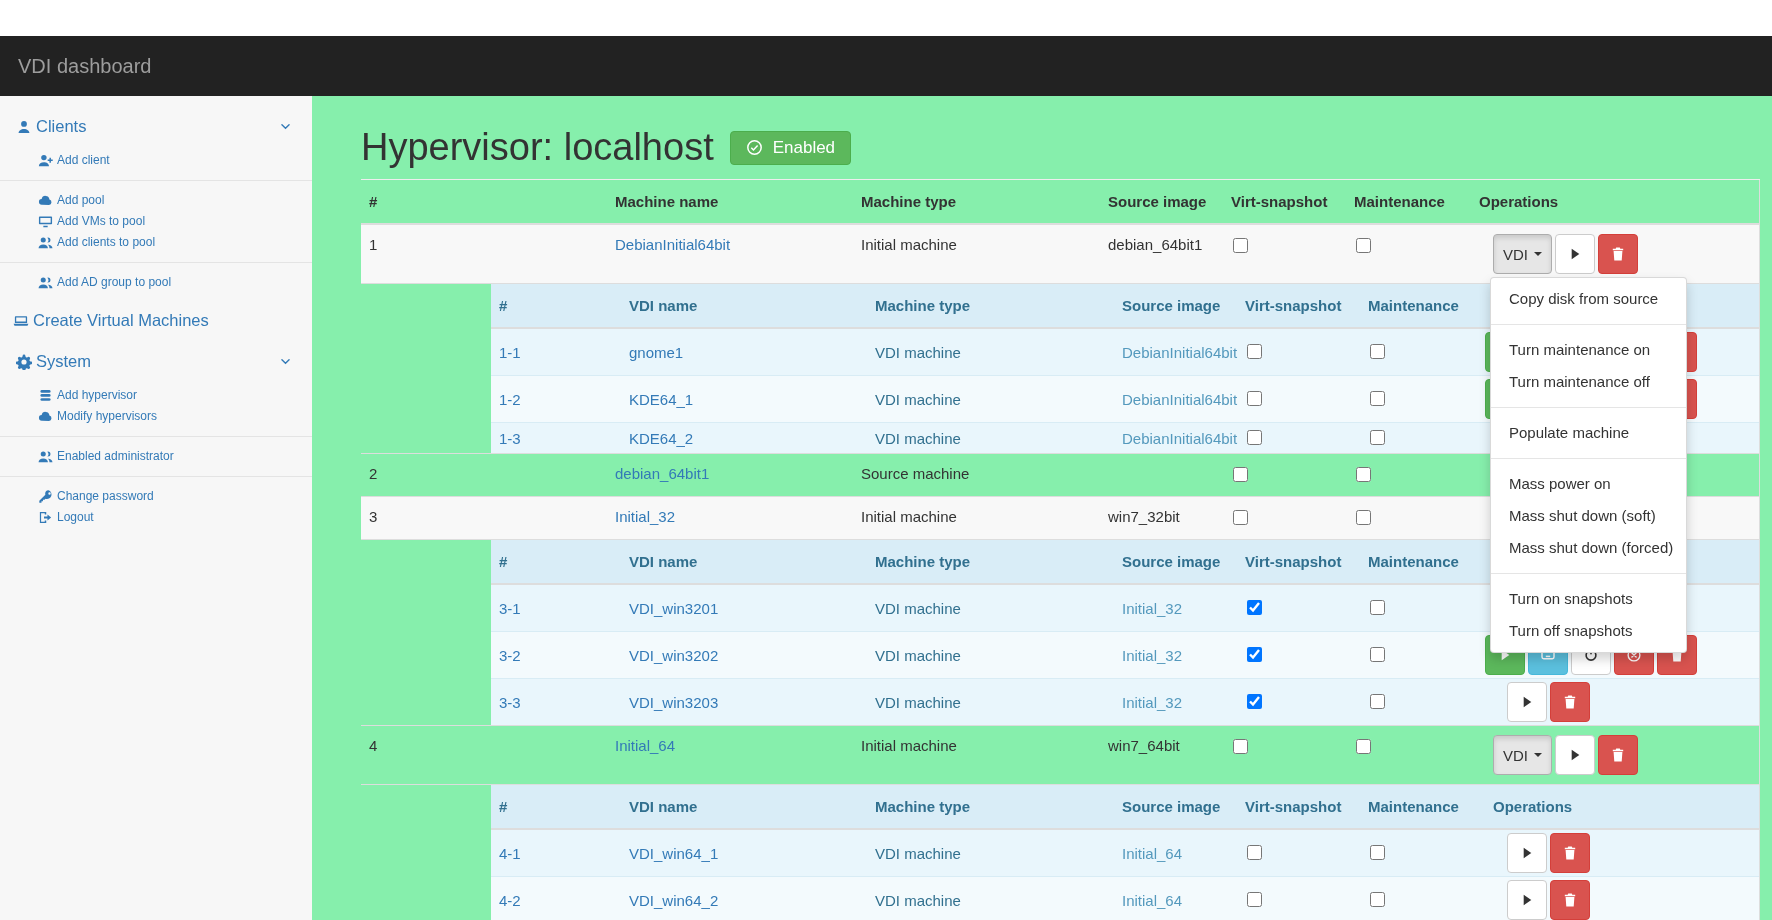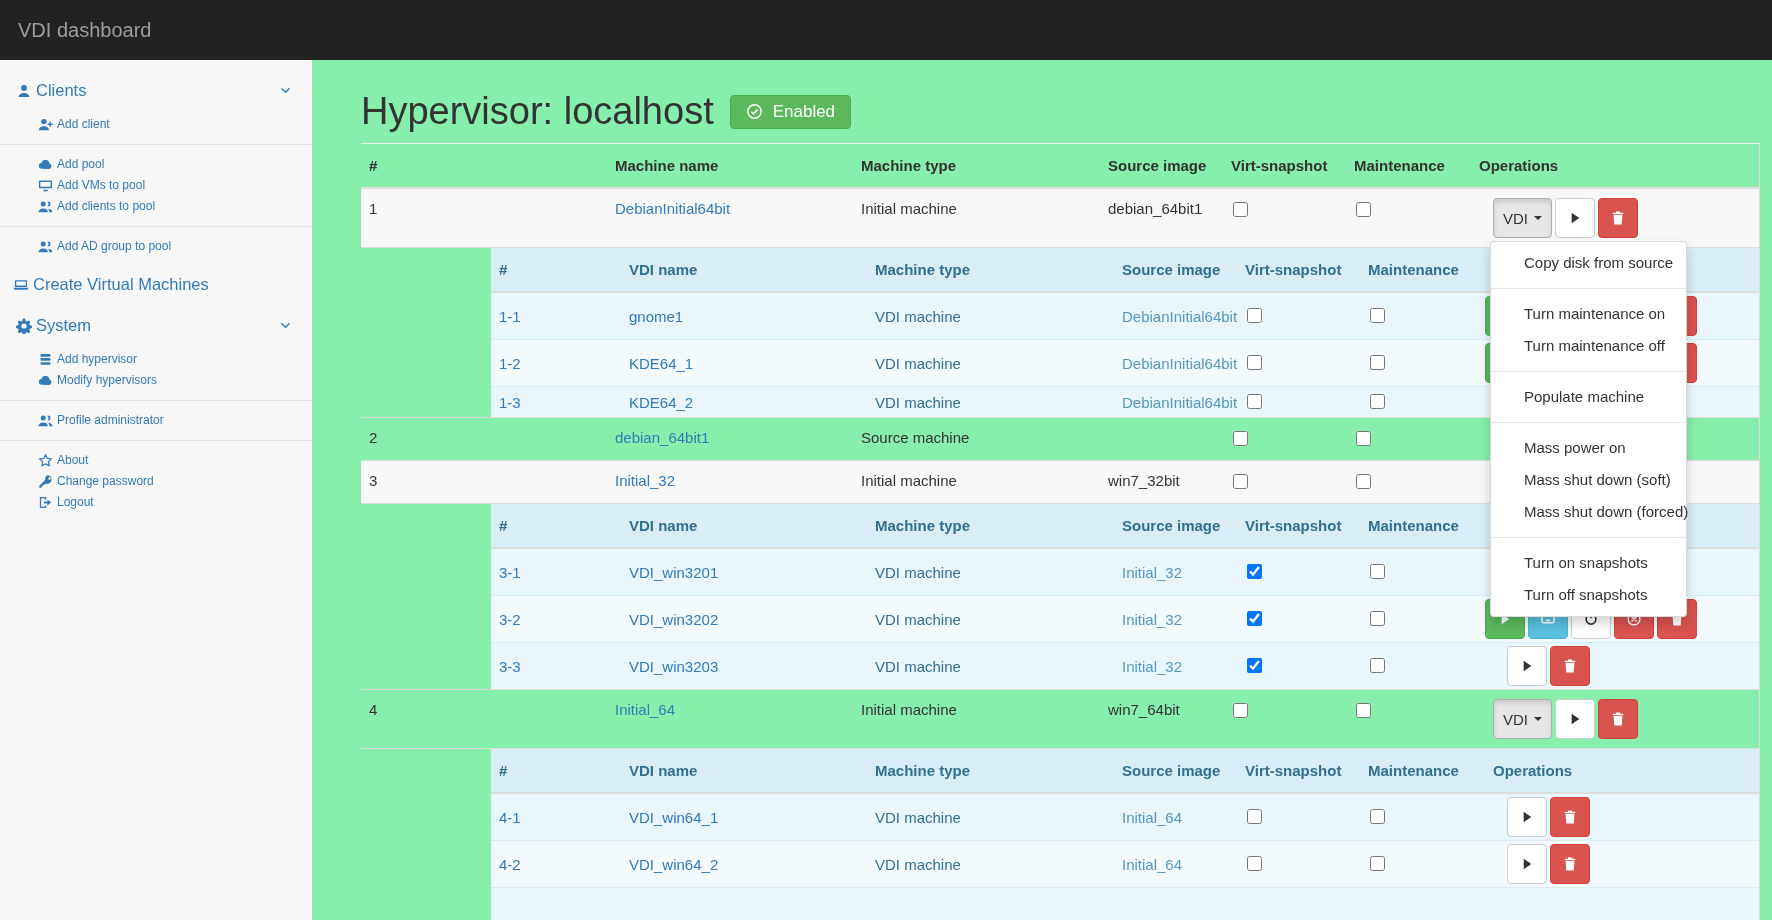--- a/index.html
+++ b/index.html
@@ -1,19 +1,19 @@
 <!DOCTYPE html>
 <html><head>
 <meta charset="utf-8">
 <style>
   * { box-sizing: border-box; }
   html, body { width:1772px; height:920px; overflow:hidden; margin:0; }
   body { font-family:"Liberation Sans","DejaVu Sans",sans-serif; font-size:15px; color:#333; background:#fff; }
 
-  .navbar { height:60px; background:#222; display:flex; align-items:center; padding:0 18px; }
+  .navbar { height:60px; background:#222; display:flex; align-items:center; padding:0 18px;margin-top:36px; }
   .navbar-title { color:#9d9d9d; font-size:20px; }
 
   .layout { display:flex; height:860px; }
   .sidebar { width:312px; background:#f7f7f7; padding-top:14px; flex-shrink:0; overflow:hidden; }
   .side-item { display:flex; align-items:center; color:#337ab7; text-decoration:none; cursor:pointer; line-height:21px; padding:0 16px; }
   .side-section { font-size:16.5px; padding:2px 16px; margin:16px 0 11px; }
   .side-section.first { margin-top:4px; }
   .side-top { font-size:16.5px; padding:2px 13px; margin:15px 0; }
   .side-sub { padding:0 16px 0 38px; font-size:12px; }
   .side-divider { border-top:1px solid #e4e4e4; margin:9px 0; }
@@ -52,21 +52,21 @@
     display:inline-flex; align-items:center; justify-content:center; padding:0 9px; cursor:pointer; font-size:15px; }
   .btn-default.active { background:#e6e6e6; border-color:#adadad; box-shadow:inset 0 3px 5px rgba(0,0,0,.125); }
   .btn-success { background:#5cb85c; border-color:#4cae4c; color:#fff; }
   .btn-info { background:#5bc0de; border-color:#46b8da; color:#fff; }
   .btn-danger { background:#d9534f; border-color:#d43f3a; color:#fff; }
   .caret { display:inline-block; width:0; height:0; border-top:4px solid; border-right:4px solid transparent; border-left:4px solid transparent; margin-left:6px; }
 
   .dropdown-menu { position:absolute; left:1178px; top:181px; width:197px; background:#fff;
     border:1px solid rgba(0,0,0,.15); border-radius:4px; box-shadow:0 6px 12px rgba(0,0,0,.175);
     padding:5px 0; z-index:100; }
-  .menu-item { display:block; padding:3px 33px; color:#333; line-height:26px; text-decoration:none; cursor:pointer; white-space:nowrap; }
+  .menu-item { display:block; padding:3px 18px; color:#333; line-height:26px; text-decoration:none; cursor:pointer; white-space:nowrap; }
   .menu-divider { height:1px; background:#e5e5e5; margin:9px 0; }
 </style>
 </head>
 <body>
 
 <nav class="navbar">
   <span class="navbar-title">VDI dashboard</span>
 </nav>
 
 <div class="layout">
@@ -169,31 +169,23 @@
         <span>Modify hypervisors</span>
       </a>
       <div class="side-divider"></div>
       <a class="side-item side-sub">
         <span class="icon ">
           <svg width="15" height="15" viewBox="0 0 16 16" fill="currentColor" aria-hidden="true">
             <path d="M5.6 8.1a2.7 2.7 0 1 0 0-5.4 2.7 2.7 0 0 0 0 5.4zM.6 14c0-2.2 2.2-3.8 5-3.8s5 1.6 5 3.8z"></path>
             <path d="M10.6 8.1c-.2 0-.4 0-.6-.1a3.8 3.8 0 0 0 0-5.2l.6-.1a2.7 2.7 0 0 1 0 5.4zM11.6 10.4c2.2.4 3.8 1.8 3.8 3.6h-3.2c0-1.4-.5-2.6-1.5-3.5z"></path>
           </svg>
         </span>
-        <span>Profile administrator</span>
+        <span>Enabled administrator</span>
       </a>
       <div class="side-divider"></div>
-      <a class="side-item side-sub">
-        <span class="icon ">
-          <svg width="15" height="15" viewBox="0 0 16 16" fill="currentColor" aria-hidden="true">
-            <path fill="none" stroke="currentColor" stroke-width="1.3" d="M8 2l1.9 3.8 4.2.6-3 2.9.7 4.2L8 11.6l-3.8 1.9.7-4.2-3-2.9 4.2-.6z"></path>
-          </svg>
-        </span>
-        <span>About</span>
-      </a>
       <a class="side-item side-sub">
         <span class="icon ">
           <svg width="15" height="15" viewBox="0 0 16 16" fill="currentColor" aria-hidden="true">
             <path d="M11.2 1.3a3.6 3.6 0 0 0-3.4 4.7L1.4 12.4v2.3h2.3v-1.6h1.6v-1.6h1.6l1.2-1.2A3.6 3.6 0 1 0 11.2 1.3zm1.1 2.1a1.3 1.3 0 1 1 0 2.6 1.3 1.3 0 0 1 0-2.6z"></path>
           </svg>
         </span>
         <span>Change password</span>
       </a>
       <a class="side-item side-sub">
         <span class="icon ">

